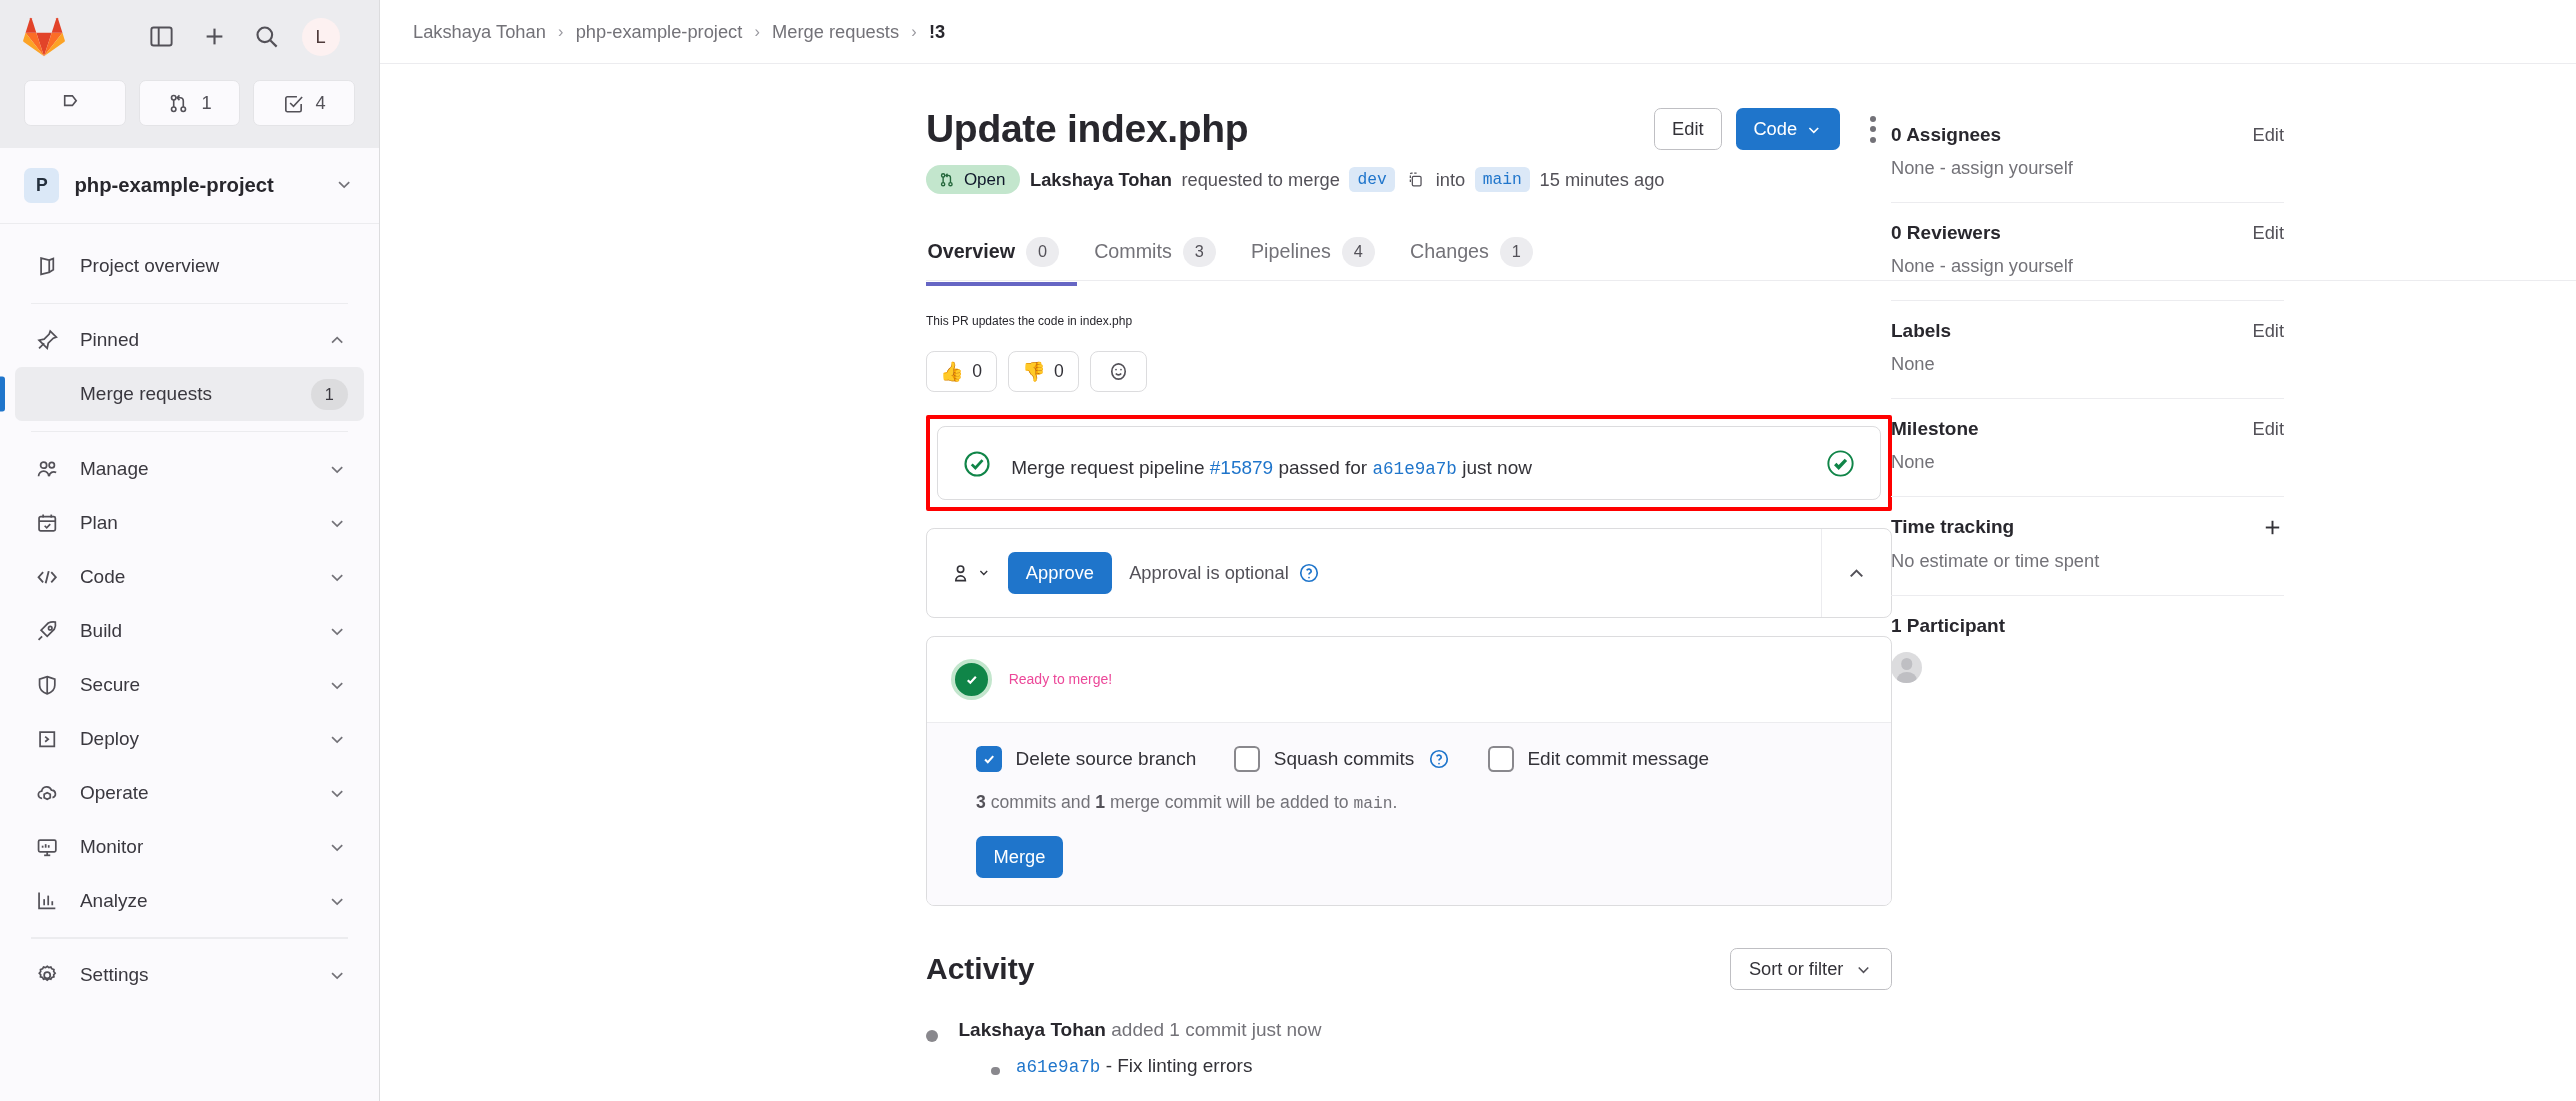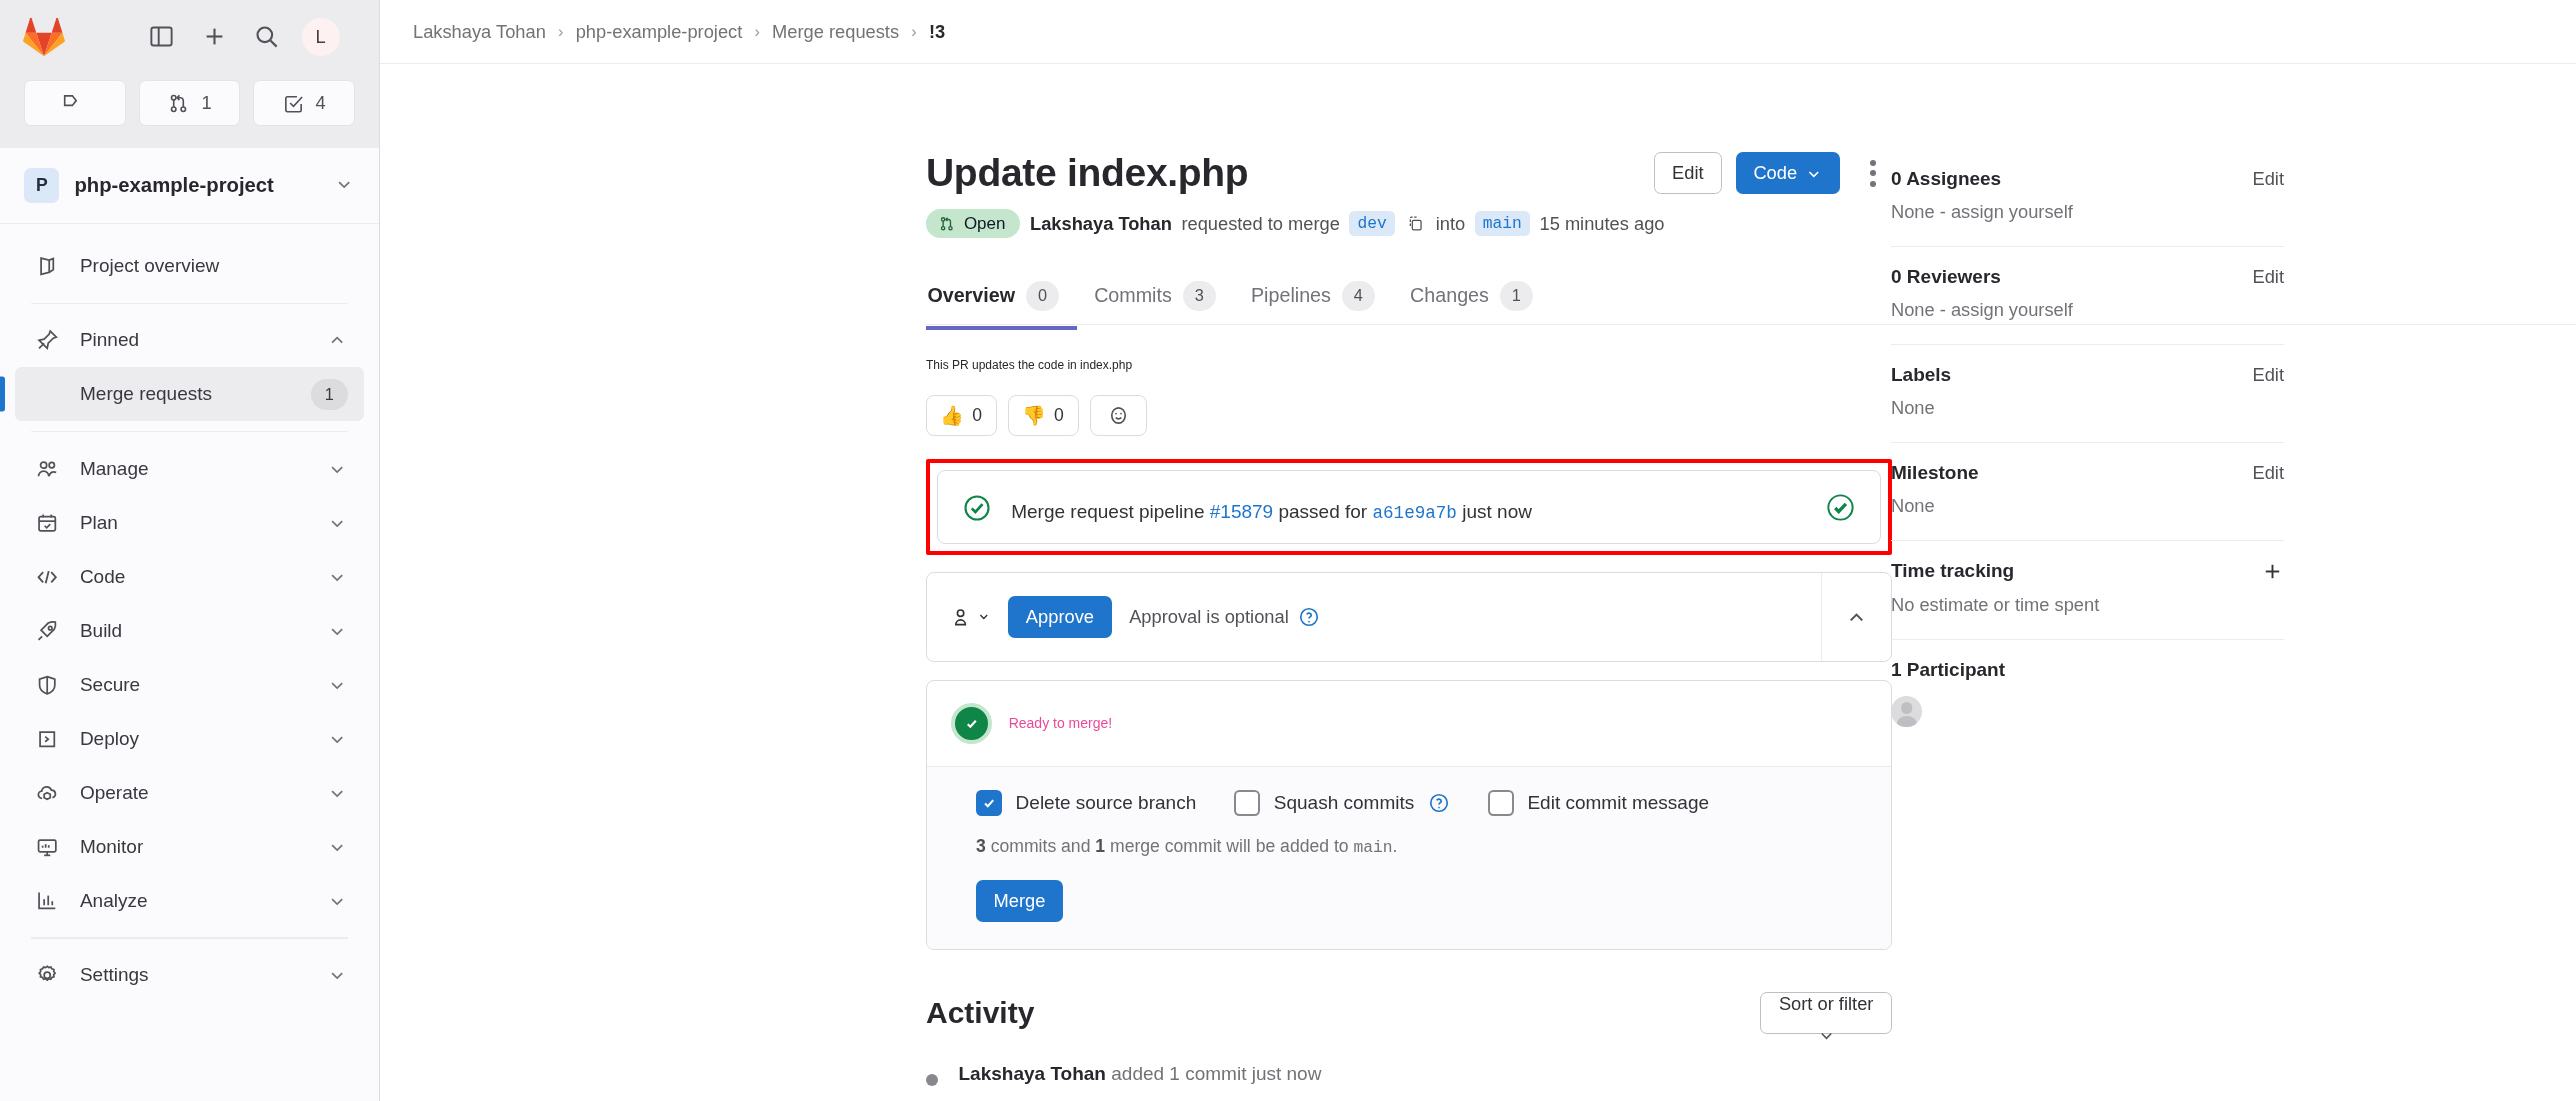--- a/index.html
+++ b/index.html
@@ -75,21 +75,21 @@
   .nav-badge {
     margin-left: auto; background: #dcdcde; color: #3a383f;
     border-radius: 19px; min-width: 37px; height: 31px; padding: 0 12.2px;
     display: flex; align-items: center; justify-content: center;
     font-size: 16.3px;
   }
   .nav-caret { margin-left: auto; display: flex; }
   .nav-sep { height: 1.4px; background: #ececef; margin: 9.5px 16.3px; }
 
   
-  .main { flex: 1; height: 1101px; display: flex; flex-direction: column; min-width: 0; gap: 44px; }
+  .main { flex: 1; height: 1101px; display: flex; flex-direction: column; min-width: 0; }
   .breadcrumb-bar {
     height: 64px; flex: 0 0 64px; border-bottom: 1.4px solid #ececef;
     display: flex; align-items: center; padding: 0 33px; gap: 12.2px;
     font-size: 18.3px; color: #737278;
   }
   .crumb { cursor: pointer; white-space: nowrap; }
   .crumb.current { color: #28272d; font-weight: 700; }
   .crumb-sep { color: #9a99a0; font-size: 16.3px; }
 
   .content-scroll { flex: 1; overflow: hidden; display: flex; }
@@ -193,21 +193,20 @@
 
   
   .activity-head { display: flex; align-items: center; margin-top: 42px; }
   .activity-title { font-size: 30px; font-weight: 700; color: #28272d; margin: 0; }
   .btn-secondary {
     margin-left: auto; background: #fff; border: 1.4px solid #bfbfc3;
     border-radius: 6.8px; height: 42px; padding: 0 17.6px;
     font-size: 18.3px; color: #333238; cursor: pointer;
     display: flex; align-items: center; gap: 11px;
     font-family: "Liberation Sans", sans-serif;
-    flex-direction: column;
   }
   .activity-list { margin-top: 28.5px; }
   .act-item { display: flex; gap: 20.3px; align-items: flex-start; }
   .act-bullet { width: 12.2px; height: 12.2px; border-radius: 50%; background: #89888d; margin-top: 11px; flex: 0 0 12.2px; }
   .act-text { font-size: 19px; color: #737278; }
   .act-text b { color: #28272d; }
   .act-sub { margin-top: 14px; margin-left: 33px; display: flex; gap: 16.3px; align-items: flex-start;}
   .act-sub-bullet { width: 8.1px; height: 8.1px; border-radius: 50%; background: #89888d; margin-top: 12.2px; flex: 0 0 8.1px;}
   .act-sub-text { font-size: 19px; color: #333238; }
 

